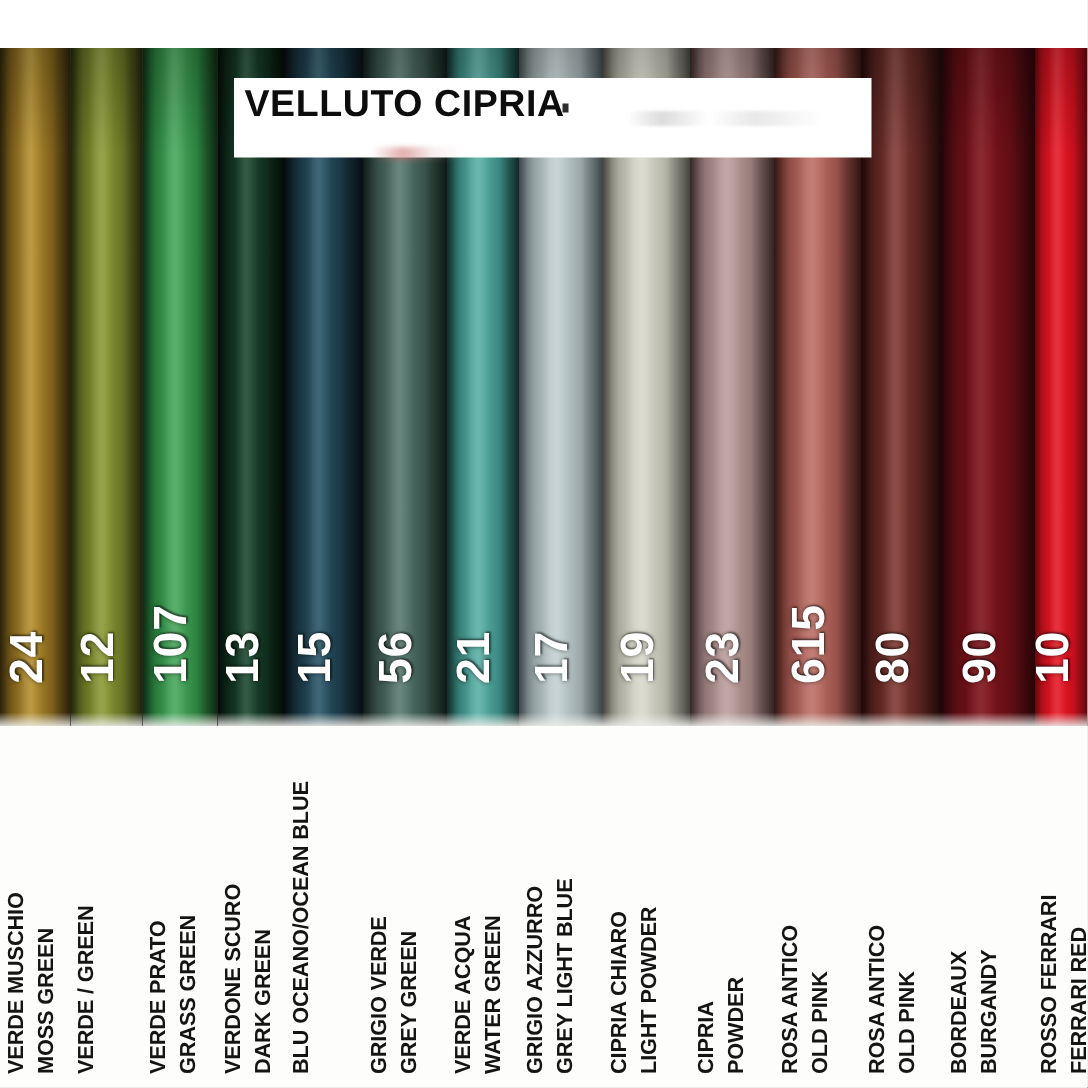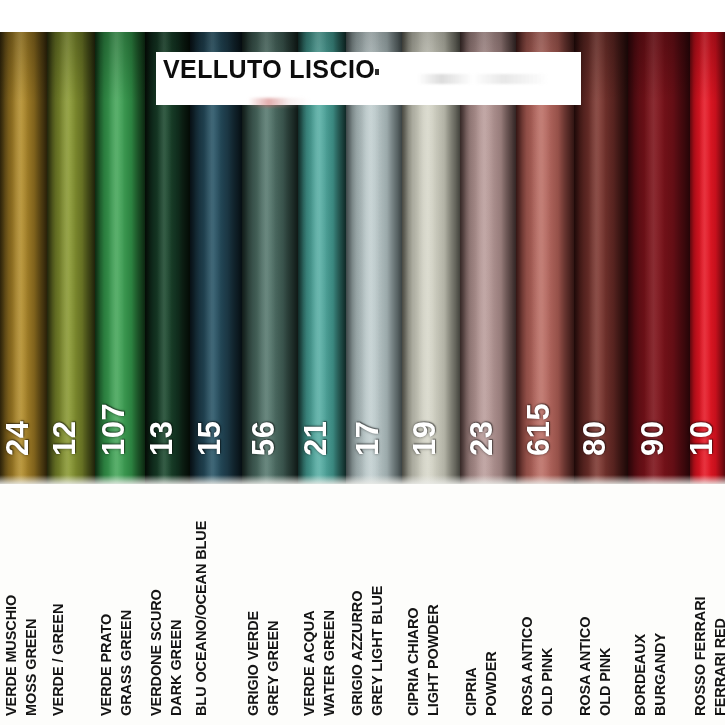--- a/index.html
+++ b/index.html
@@ -302,19 +302,19 @@
         <div class="lbl it" style="left: 4px; top: 232px;">BORDEAUX</div>
         <div class="lbl en" style="left: 24px; top: 232px;">BURGANDY</div>
       </div>
       <div class="label-col" style="left: 690px; width: 35px;">
         <div class="lbl it" style="left: 2px; top: 232px;">ROSSO FERRARI</div>
         <div class="lbl en" style="left: 22px; top: 232px;">FERRARI RED</div>
       </div>
     </div>
 
   <div class="title-plate">
-    <div class="t">VELLUTO LISCIO</div>
+    <div class="t">VELLUTO CIPRIA</div>
     <div class="dot"></div>
     <div class="ghost"></div>
     <div class="smudge"></div>
   </div>
 
 </div>
 
 </body></html>

